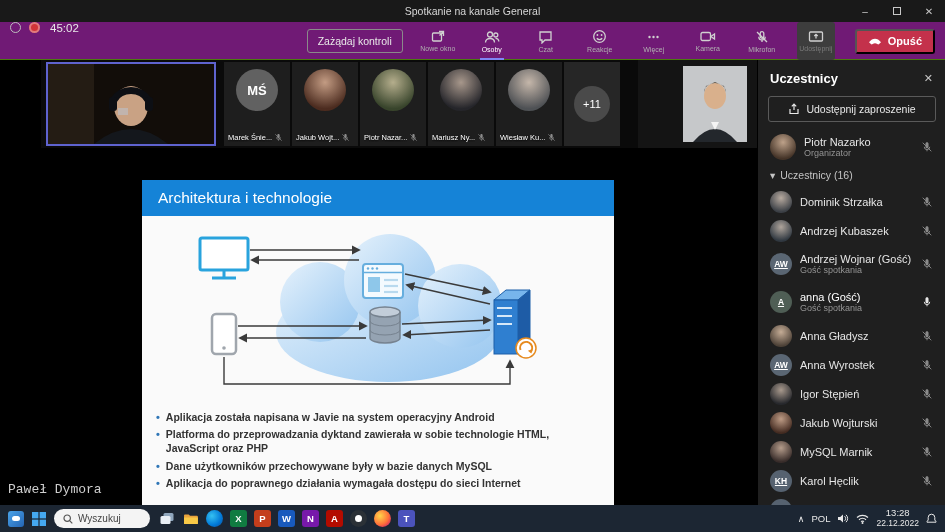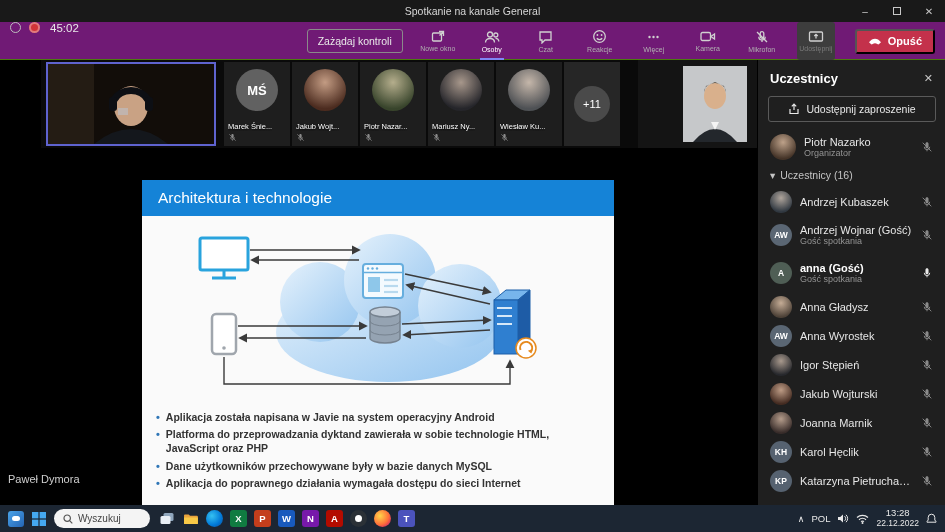--- a/index.html
+++ b/index.html
@@ -31,52 +31,52 @@
   .leave-btn{height:25px;background:#c4314b;border-radius:3px;color:#fff;font-size:11px;font-weight:700;display:flex;align-items:center;gap:6px;padding:0 11px;margin-left:4px;}
 
   
   .strip{position:absolute;top:60px;left:8px;width:757px;height:88px;background:#0a0a0a;margin-left:33px;}
   .self-tile{position:absolute;left:5px;top:2px;width:170px;height:84px;border:2px solid #5f63cf;background:#0e0a08;overflow:hidden;}
   .tiles{position:absolute;left:183px;top:2px;height:84px;display:flex;gap:2px;}
   .tile{width:66px;height:84px;background:#1e1e1e;display:flex;flex-direction:column;align-items:center;justify-content:flex-start;padding-top:7px;position:relative;}
   .tile-avatar{width:42px;height:42px;border-radius:50%;background:var(--av,#666);}
   .tile-avatar.photo{background-color:var(--av,#666);background-image:radial-gradient(circle at 50% 32%, rgba(255,226,198,.55), rgba(0,0,0,.38) 74%);}
   .tile-avatar.init{display:flex;align-items:center;justify-content:center;color:#fff;font-size:13px;font-weight:700;background:#616161;}
-  .tile-foot{position:absolute;bottom:4px;left:4px;right:2px;display:flex;align-items:flex-start;gap:2px;flex-direction:column;}
+  .tile-foot{position:absolute;bottom:4px;left:4px;right:2px;display:flex;align-items:flex-end;gap:2px;}
   .tile-name{color:#fff;font-size:7.5px;text-shadow:0 1px 2px #000;white-space:nowrap;overflow:hidden;}
   .overflow-tile{width:56px;height:84px;background:#262626;display:flex;align-items:center;justify-content:center;}
   .overflow-circle{width:36px;height:36px;border-radius:50%;background:#4a4a4a;color:#fff;font-size:11px;display:flex;align-items:center;justify-content:center;}
   .pinned{position:absolute;left:597px;top:0;width:160px;height:88px;background:#141414;}
   .pin-tile{position:absolute;left:45px;top:6px;width:64px;height:76px;background:#caccce;overflow:hidden;}
 
   
   .stage{position:absolute;top:148px;left:0;width:757px;height:357px;background:#000;}
   .slide{position:absolute;left:142px;top:0;width:472px;height:345px;background:#fafafa;display:flex;flex-direction:column;margin-top:32px;}
   .slide-header{height:36px;background:#1583d7;color:#fff;font-size:15.5px;display:flex;align-items:center;padding-left:16px;flex-shrink:0;}
   .diagram-wrap{height:192px;display:flex;align-items:center;justify-content:center;flex-shrink:0;}
   .bullets{padding:2px 14px 0 14px;}
   .bullet{display:flex;gap:6px;font-size:10.5px;font-weight:600;color:#333;line-height:1.35;margin-bottom:3px;}
   .bullet .dot{color:#2e75b6;font-size:11px;line-height:1.3;}
-  .presenter{position:absolute;left:8px;bottom:20px;color:#cfcfcf;font-size:11px;}
+  .presenter{position:absolute;left:8px;bottom:8px;color:#cfcfcf;font-size:13px;font-family:Liberation Mono, monospace;}
 
   
   .panel{position:absolute;top:60px;right:0;width:188px;height:445px;background:#1f1f1f;border-left:1px solid #000;overflow:hidden;}
   .panel-header{display:flex;justify-content:space-between;align-items:center;padding:11px 12px 7px 12px;}
   .panel-title{color:#fff;font-size:13px;font-weight:700;}
   .panel-close{color:#c8c8c8;font-size:11px;}
   .share-btn{margin:3px 10px 8px 10px;height:26px;border:1px solid #5a5a5a;border-radius:3px;display:flex;align-items:center;justify-content:center;gap:6px;color:#e8e8e8;font-size:10.5px;background:transparent;width:168px;}
   .p-row{display:flex;align-items:center;gap:8px;padding:0 12px;height:29px;}
   .p-row.double{height:38px;}
   .p-row.organizer{height:34px;}
-  .p-avatar{width:22px;height:22px;border-radius:50%;flex-shrink:0;background:var(--av,#666);}
+  .p-avatar{width:22px;height:22px;border-radius:50%;flex-shrink:0;background:var(--av,#666);text-decoration:underline;}
   .p-avatar.photo{background-color:var(--av,#666);background-image:radial-gradient(circle at 50% 32%, rgba(255,226,198,.55), rgba(0,0,0,.38) 74%);}
   .p-avatar.init{display:flex;align-items:center;justify-content:center;color:#fff;font-size:8.5px;font-weight:700;}
   .p-col{flex:1;min-width:0;display:flex;flex-direction:column;justify-content:center;}
   .p-name{color:#e6e6e6;font-size:11px;white-space:nowrap;overflow:hidden;text-overflow:ellipsis;}
-  .p-name[data-bold="true"]{font-weight:700;color:#fff;}
+  .p-name[data-bold="true"]{font-weight:400;color:#fff;}
   .p-sub{color:#949494;font-size:9px;}
   .section{display:flex;align-items:center;gap:5px;padding:5px 12px 6px 12px;color:#c4c4c4;font-size:10.5px;}
   .mic{flex-shrink:0;}
   .mic .m-body{fill:#8a8a8a;}
   .mic .m-arc{stroke:#8a8a8a;stroke-width:1.1;fill:none;}
   .mic .m-slash{stroke:#8a8a8a;stroke-width:1.1;}
   [data-mic="on"] .m-slash{display:none;}
   [data-mic="on"] .m-body{fill:#e8e8e8;}
   [data-mic="on"] .m-arc{stroke:#e8e8e8;}
 
@@ -408,20 +408,31 @@
           <line class="m-slash" x1="2" y1="2" x2="12" y2="12"></line>
         </svg>
     </div>
 
     <div class="section">
       <span>▾</span>
       <span>Uczestnicy (16)</span>
     </div>
 
     <div class="p-row" data-mic="muted">
+      <span class="p-avatar photo" style="--av: #5f6670;"></span>
+      <span class="p-col">
+          <span class="p-name">Dominik Strzałka</span>
+        </span>
+      <svg class="mic" width="12" height="12" viewBox="0 0 14 14">
+          <path class="m-body" d="M7 1.6c-1 0-1.8.8-1.8 1.8v3.2a1.8 1.8 0 0 0 3.6 0V3.4C8.8 2.4 8 1.6 7 1.6z"></path>
+          <path class="m-arc" d="M3.8 6.8a3.2 3.2 0 0 0 6.4 0M7 10v2"></path>
+          <line class="m-slash" x1="2" y1="2" x2="12" y2="12"></line>
+        </svg>
+    </div>
+    <div class="p-row" data-mic="muted">
       <span class="p-avatar photo" style="--av: #4d5a68;"></span>
       <span class="p-col">
           <span class="p-name">Andrzej Kubaszek</span>
         </span>
       <svg class="mic" width="12" height="12" viewBox="0 0 14 14">
           <path class="m-body" d="M7 1.6c-1 0-1.8.8-1.8 1.8v3.2a1.8 1.8 0 0 0 3.6 0V3.4C8.8 2.4 8 1.6 7 1.6z"></path>
           <path class="m-arc" d="M3.8 6.8a3.2 3.2 0 0 0 6.4 0M7 10v2"></path>
           <line class="m-slash" x1="2" y1="2" x2="12" y2="12"></line>
         </svg>
     </div>
@@ -489,21 +500,21 @@
         </span>
       <svg class="mic" width="12" height="12" viewBox="0 0 14 14">
           <path class="m-body" d="M7 1.6c-1 0-1.8.8-1.8 1.8v3.2a1.8 1.8 0 0 0 3.6 0V3.4C8.8 2.4 8 1.6 7 1.6z"></path>
           <path class="m-arc" d="M3.8 6.8a3.2 3.2 0 0 0 6.4 0M7 10v2"></path>
           <line class="m-slash" x1="2" y1="2" x2="12" y2="12"></line>
         </svg>
     </div>
     <div class="p-row" data-mic="muted">
       <span class="p-avatar photo" style="--av: #5a4743;"></span>
       <span class="p-col">
-          <span class="p-name">Joanna Marnik</span>
+          <span class="p-name">MySQL Marnik</span>
         </span>
       <svg class="mic" width="12" height="12" viewBox="0 0 14 14">
           <path class="m-body" d="M7 1.6c-1 0-1.8.8-1.8 1.8v3.2a1.8 1.8 0 0 0 3.6 0V3.4C8.8 2.4 8 1.6 7 1.6z"></path>
           <path class="m-arc" d="M3.8 6.8a3.2 3.2 0 0 0 6.4 0M7 10v2"></path>
           <line class="m-slash" x1="2" y1="2" x2="12" y2="12"></line>
         </svg>
     </div>
     <div class="p-row" data-mic="muted">
       <span class="p-avatar init" style="--av: #566270;">KH</span>
       <span class="p-col">

